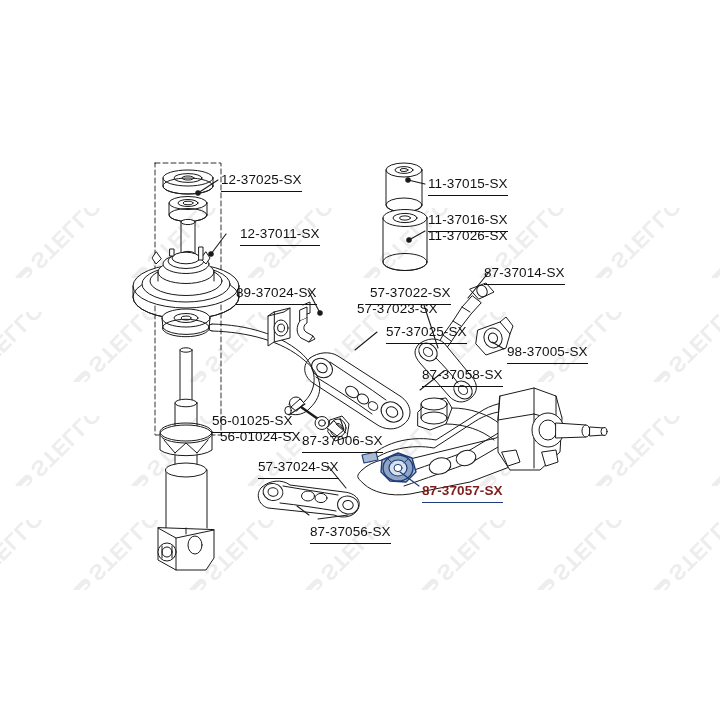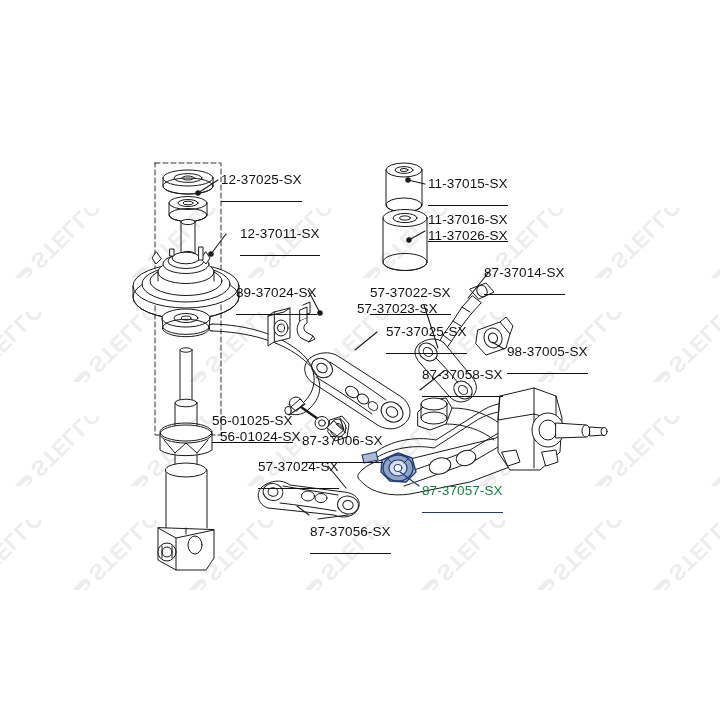--- a/index.html
+++ b/index.html
@@ -12,22 +12,22 @@
   .wm svg{display:block;}
 
   
   #drawing{position:absolute;left:0;top:0;width:720px;height:720px;z-index:2;}
   #drawing svg{display:block;}
 
   
   #labels{position:absolute;left:0;top:0;width:720px;height:720px;z-index:3;}
   .lbl{position:absolute;font-family:"Liberation Sans",sans-serif;font-size:13.5px;
        color:#111;white-space:nowrap;letter-spacing:.1px;line-height:15px;}
-  .lbl.hl{color:#15803d;}
-  .ul{border-bottom:1.2px solid #111;padding-bottom:14px;}
+  .lbl.hl{color:#7f1d1d;font-weight:bold;}
+  .ul{border-bottom:1.2px solid #111;padding-bottom:4px;}
   .ul.hl{border-bottom-color:#1d3c78;}
 </style>
 </head>
 <body>
 
 <div id="stage">
 
   <div id="watermark">
       <div class="wm" style="left: 0px; top: 208px;">
         <svg width="118" height="70" viewBox="0 0 118 70">

